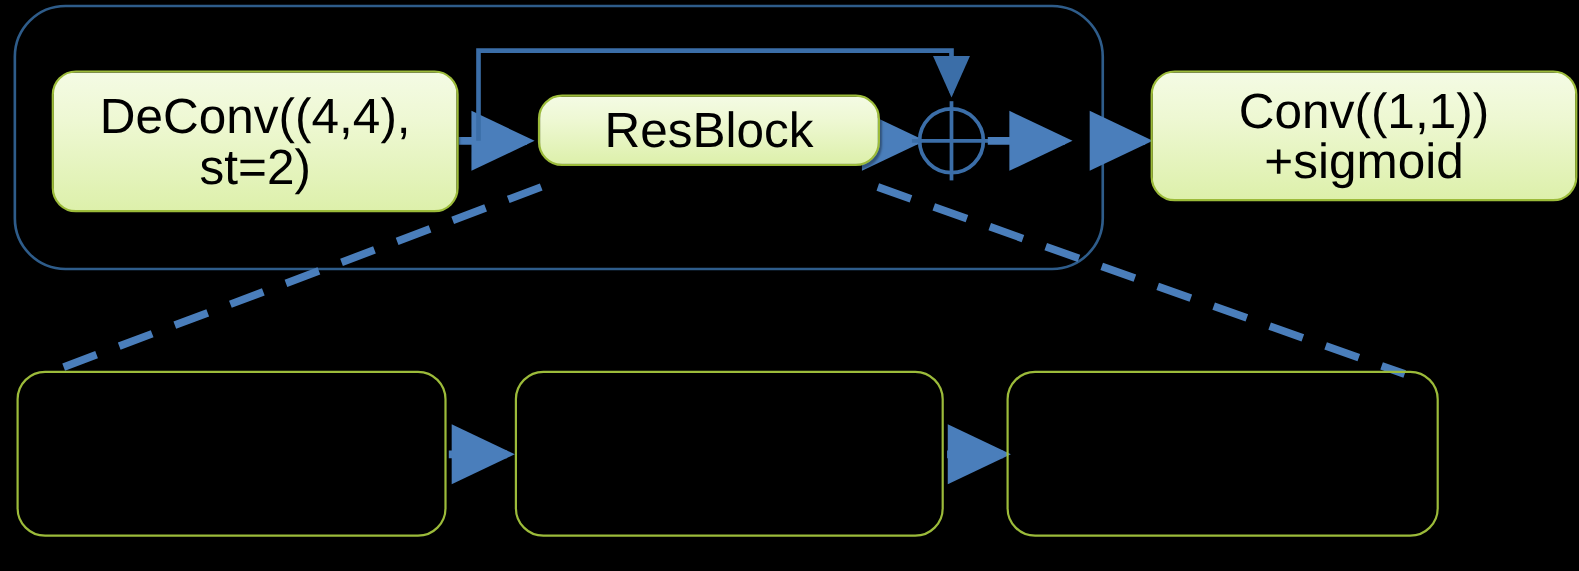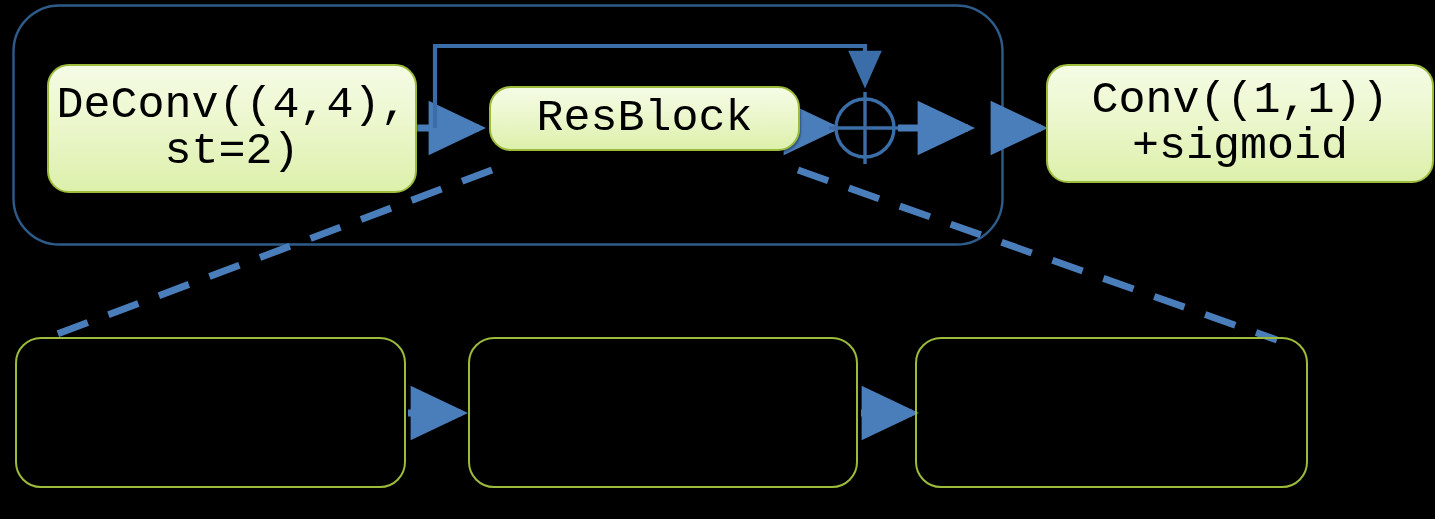--- a/index.html
+++ b/index.html
@@ -7,21 +7,21 @@
     margin: 0;
     padding: 0;
     background: #000000;
   }
   #canvas {
     position: relative;
     width: 1435px;
     height: 519px;
     background: #000000;
     overflow: hidden;
-    font-family: Liberation Mono, monospace;
+    font-family: Liberation Sans, sans-serif;
   }
   svg.layer {
     position: absolute;
     left: 0;
     top: 0;
     width: 1435px;
     height: 519px;
     pointer-events: none;
   }
   .node {

